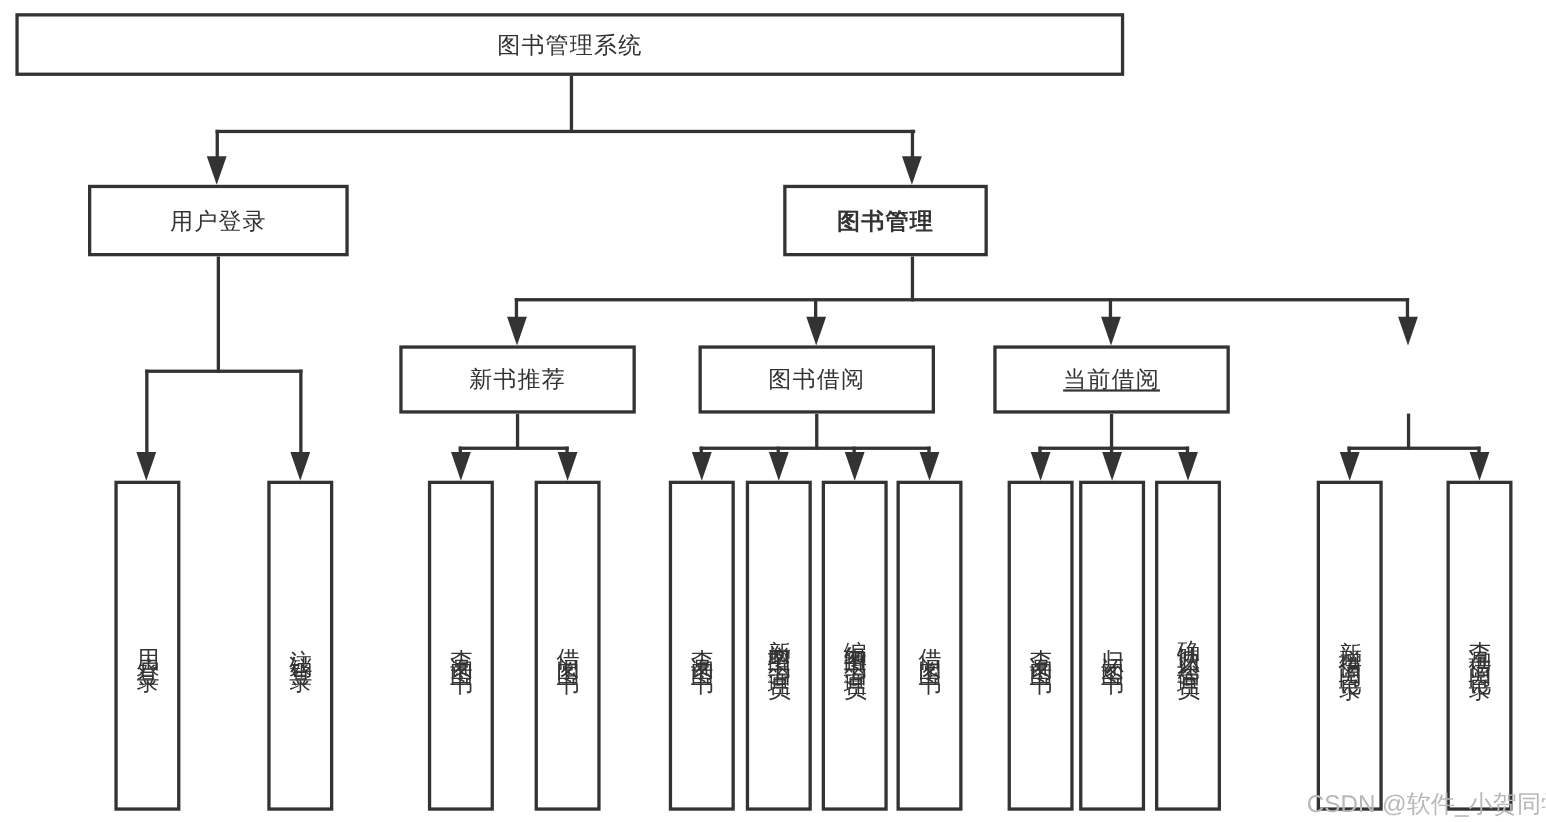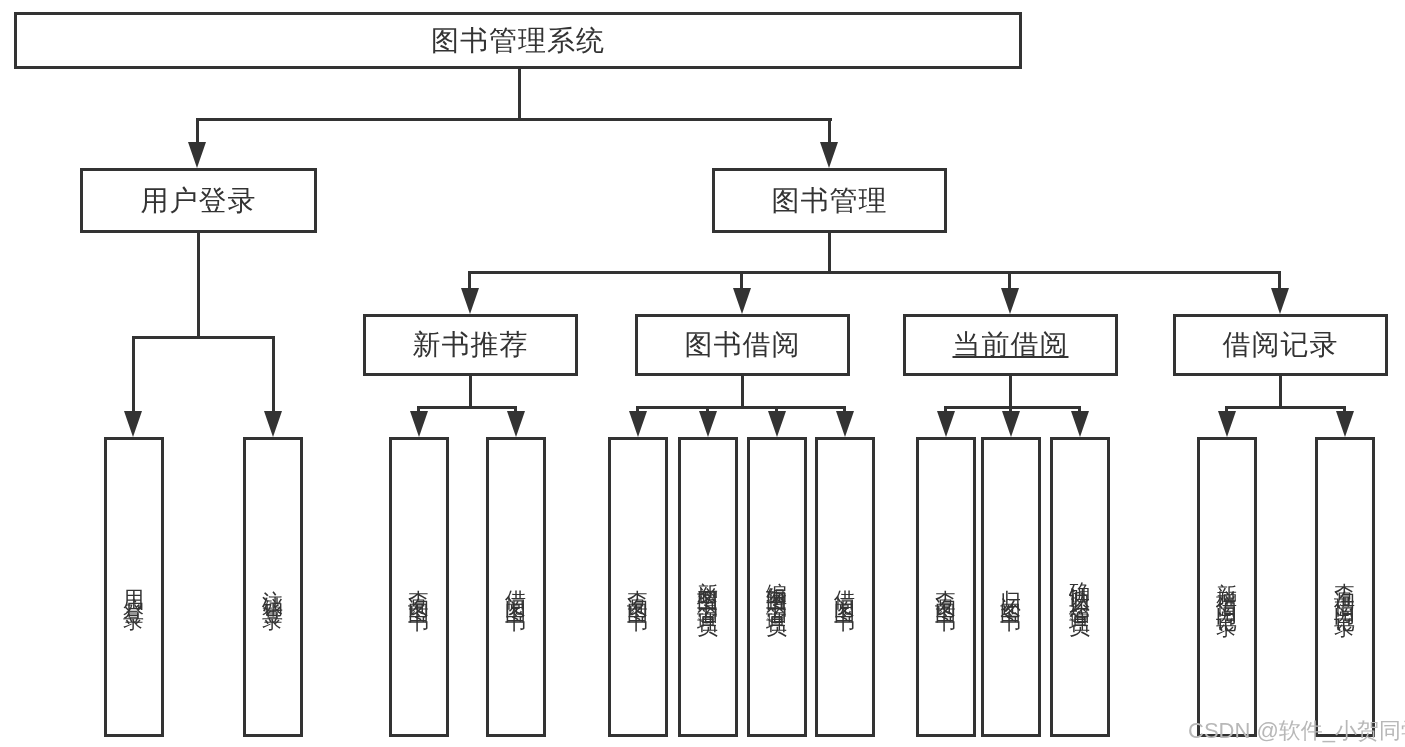--- a/index.html
+++ b/index.html
@@ -17,21 +17,21 @@
   }
   .node {
     position: absolute;
     box-sizing: border-box;
     border: 3px solid #333333;
     background: #ffffff;
     color: #333333;
     display: flex;
     align-items: center;
     justify-content: center;
-    font-size: 28px;
+    font-size: 21px;
     letter-spacing: 1px;
     z-index: 2;
   }
   .vnode {
     position: absolute;
     box-sizing: border-box;
     border: 3px solid #333333;
     background: #ffffff;
     color: #333333;
     display: flex;
@@ -138,36 +138,33 @@
   <div class="line" style="left:1343px; top:406px; width:3px; height:12px;"></div>
   <div class="arrow" style="left:1336px; top:411px;"></div>
 
   <div class="node" style="left:14px; top:12px; width:1008px; height:57px;">
     <span>图书管理系统</span>
   </div>
 
   <div class="node" style="left:80px; top:168px; width:237px; height:65px;">
     <span>用户登录</span>
   </div>
-  <div class="node" style="left:712px; top:168px; width:235px; height:65px;">
+  <div class="node" style="left:712px; top:168px; width:186px; height:65px;font-weight:bold;">
     <span>图书管理</span>
   </div>
 
   <div class="node" style="left:363px; top:314px; width:215px; height:62px;text-align:center;">
     <span>新书推荐</span>
   </div>
   <div class="node" style="left:635px; top:314px; width:215px; height:62px;">
     <span>图书借阅</span>
   </div>
   <div class="node" style="left:903px; top:314px; width:215px; height:62px;text-decoration:underline;">
     <span>当前借阅</span>
   </div>
-  <div class="node" style="left:1173px; top:314px; width:215px; height:62px;">
-    <span>借阅记录</span>
-  </div>
 
   <div class="vnode" style="left:104px;">
     <span class="vtext">用户登录</span>
   </div>
   <div class="vnode" style="left:243px;">
     <span class="vtext">注销登录</span>
   </div>
 
   <div class="vnode" style="left:389px;">
     <span class="vtext">查询图书</span>

